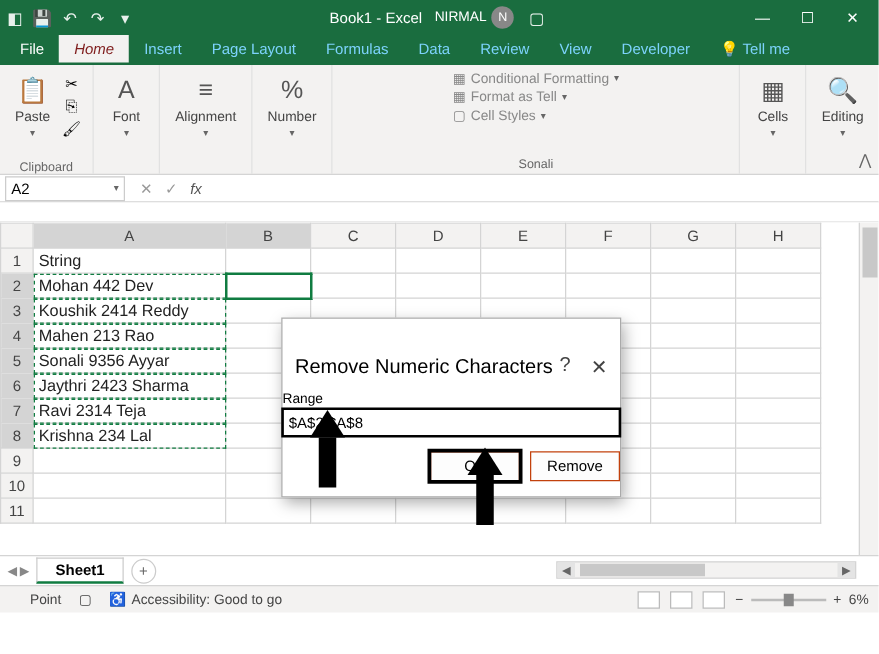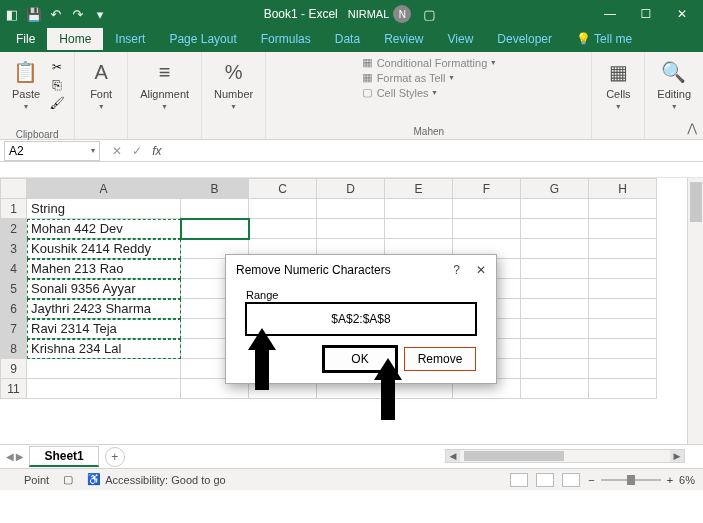--- a/index.html
+++ b/index.html
@@ -12,21 +12,21 @@
 .titlebar .title { flex: 1; text-align: center; font-size: 12px; display: flex; justify-content: center; align-items: center; gap: 10px; }
 .titlebar .winbtns { display: flex; gap: 2px; }
 .titlebar .winbtn { width: 34px; height: 24px; display: flex; align-items: center; justify-content: center; font-size: 12px; }
 .titlebar .user { display: flex; align-items: center; gap: 4px; font-size: 11px; }
 .titlebar .avatar { width: 18px; height: 18px; border-radius: 50%; background: #888; display: flex; align-items: center; justify-content: center; font-size: 10px; }
 
 
 .tabs { height: 24px; background: #1a6d3f; display: flex; align-items: flex-start; padding-left: 4px; }
 .tab { padding: 4px 12px; color: #7dd3fc; font-size: 12px; cursor: pointer; }
 .tab.file { background: #1a6d3f; color:#fff; }
-.tab.active { background: #f3f2f1; color: #14532d; }
+.tab.active { background: #f3f2f1; color: #7f1d1d; font-style: italic; }
 
 
 .ribbon { height: 88px; background: #f3f2f1; border-bottom: 1px solid #d4d4d4; display: flex; position: relative; }
 .group { border-right: 1px solid #e1e1e1; padding: 4px 8px 2px; display: flex; flex-direction: column; justify-content: space-between; align-items: center; }
 .group-label { font-size: 10px; color: #666; text-align: center; margin-top: 16px; }
 .group-body { display: flex; align-items: center; gap: 4px; flex: 1; }
 .big-btn { display: flex; flex-direction: column; align-items: center; gap: 2px; font-size: 11px; color: #444; padding: 2px 4px; }
 .big-icon { width: 28px; height: 28px; display: flex; align-items: center; justify-content: center; font-size: 20px; color: #555; }
 .drop-arrow { font-size: 8px; color: #666; }
 .clip-icons { display:flex; flex-direction:column; gap:2px; }
@@ -76,25 +76,25 @@
 .statusbar { height: 22px; background:#f3f2f1; border-top:1px solid #d4d4d4; display:flex; align-items:center; justify-content:space-between; padding:0 8px; font-size:11px; color:#444; }
 .statusbar .right { display:flex; align-items:center; gap:8px; }
 .view-btn { width:18px; height:14px; border:1px solid #bbb; background:#fff; }
 .zoom { display:flex; align-items:center; gap:6px; }
 .zoom-track { width:60px; height:2px; background:#bbb; position:relative; }
 .zoom-thumb { position:absolute; left:26px; top:-4px; width:8px; height:10px; background:#888; }
 .access { display:flex; align-items:center; gap:4px; }
 
 
 .dialog { position:absolute; left:225px; top:254px; width:272px; background:#fff; border:1px solid #aaa; box-shadow: 2px 4px 12px rgba(0,0,0,0.35); }
-.dialog-title { height:30px; display:flex; align-items:center; justify-content:space-between; padding:0 10px; font-size:12px; }
+.dialog-title { height:30px; display:flex; align-items:center; justify-content:space-between; padding:0 10px; font-size:16px;margin-top:24px; }
 .dialog-title .dctrls { display:flex; gap:16px; color:#444; }
-.dialog-body { padding: 4px 20px 12px; }
+.dialog-body { padding: 4px 0 12px; }
 .dialog-body .lbl { font-size:11px; margin-bottom:2px; }
-.dialog-body .range-input { width:100%; height:32px; border:1px solid #666; padding:1px 4px; font-size:12px; outline:2px solid #000; outline-offset:-1px;text-align:center; }
+.dialog-body .range-input { width:100%; height:22px; border:1px solid #666; padding:1px 4px; font-size:12px; outline:2px solid #000; outline-offset:-1px; }
 .dialog-btns { display:flex; justify-content:flex-end; gap:8px; margin-top:12px; }
 .dialog-btn { width:72px; height:24px; border:1px solid #c2410c; background:#fdfdfd; font-size:12px; }
 .dialog-btn.ok { outline:3px solid #000; outline-offset:-1px; }
 
 
 .arrow { position:absolute; width:24px; height:60px; }
 .arrow .head { width:0; height:0; border-left:14px solid transparent; border-right:14px solid transparent; border-bottom:22px solid #000; margin-left:-2px; }
 .arrow .shaft { width:14px; height:40px; background:#000; margin-left:5px; }
 </style>
 </head>
@@ -187,21 +187,21 @@
           <span>▦</span>
           <span>Format as Tell</span> 
           <span class="drop-arrow">▾</span>
         </div>
       <div class="row">
           <span>▢</span>
           <span>Cell Styles</span> 
           <span class="drop-arrow">▾</span>
         </div>
     </div>
-    <div class="group-label">Mahen</div>
+    <div class="group-label">Sonali</div>
   </div>
   <div class="group">
     <div class="big-btn">
       <div class="big-icon">▦</div>
       <span>Cells</span>
       <span class="drop-arrow">▾</span>
     </div>
     <div class="group-label"></div>
   </div>
   <div class="group" style="border-right:none;">
@@ -337,20 +337,31 @@
           <td class="cell"></td>
           <td class="cell"></td>
           <td class="cell"></td>
           <td class="cell"></td>
           <td class="cell"></td>
           <td class="cell"></td>
           <td class="cell"></td>
           <td class="cell"></td>
         </tr>
   <tr>
+          <th class="rowhead">10</th>
+          <td class="cell"></td>
+          <td class="cell"></td>
+          <td class="cell"></td>
+          <td class="cell"></td>
+          <td class="cell"></td>
+          <td class="cell"></td>
+          <td class="cell"></td>
+          <td class="cell"></td>
+        </tr>
+  <tr>
           <th class="rowhead">11</th>
           <td class="cell"></td>
           <td class="cell"></td>
           <td class="cell"></td>
           <td class="cell"></td>
           <td class="cell"></td>
           <td class="cell"></td>
           <td class="cell"></td>
           <td class="cell"></td>
         </tr>

